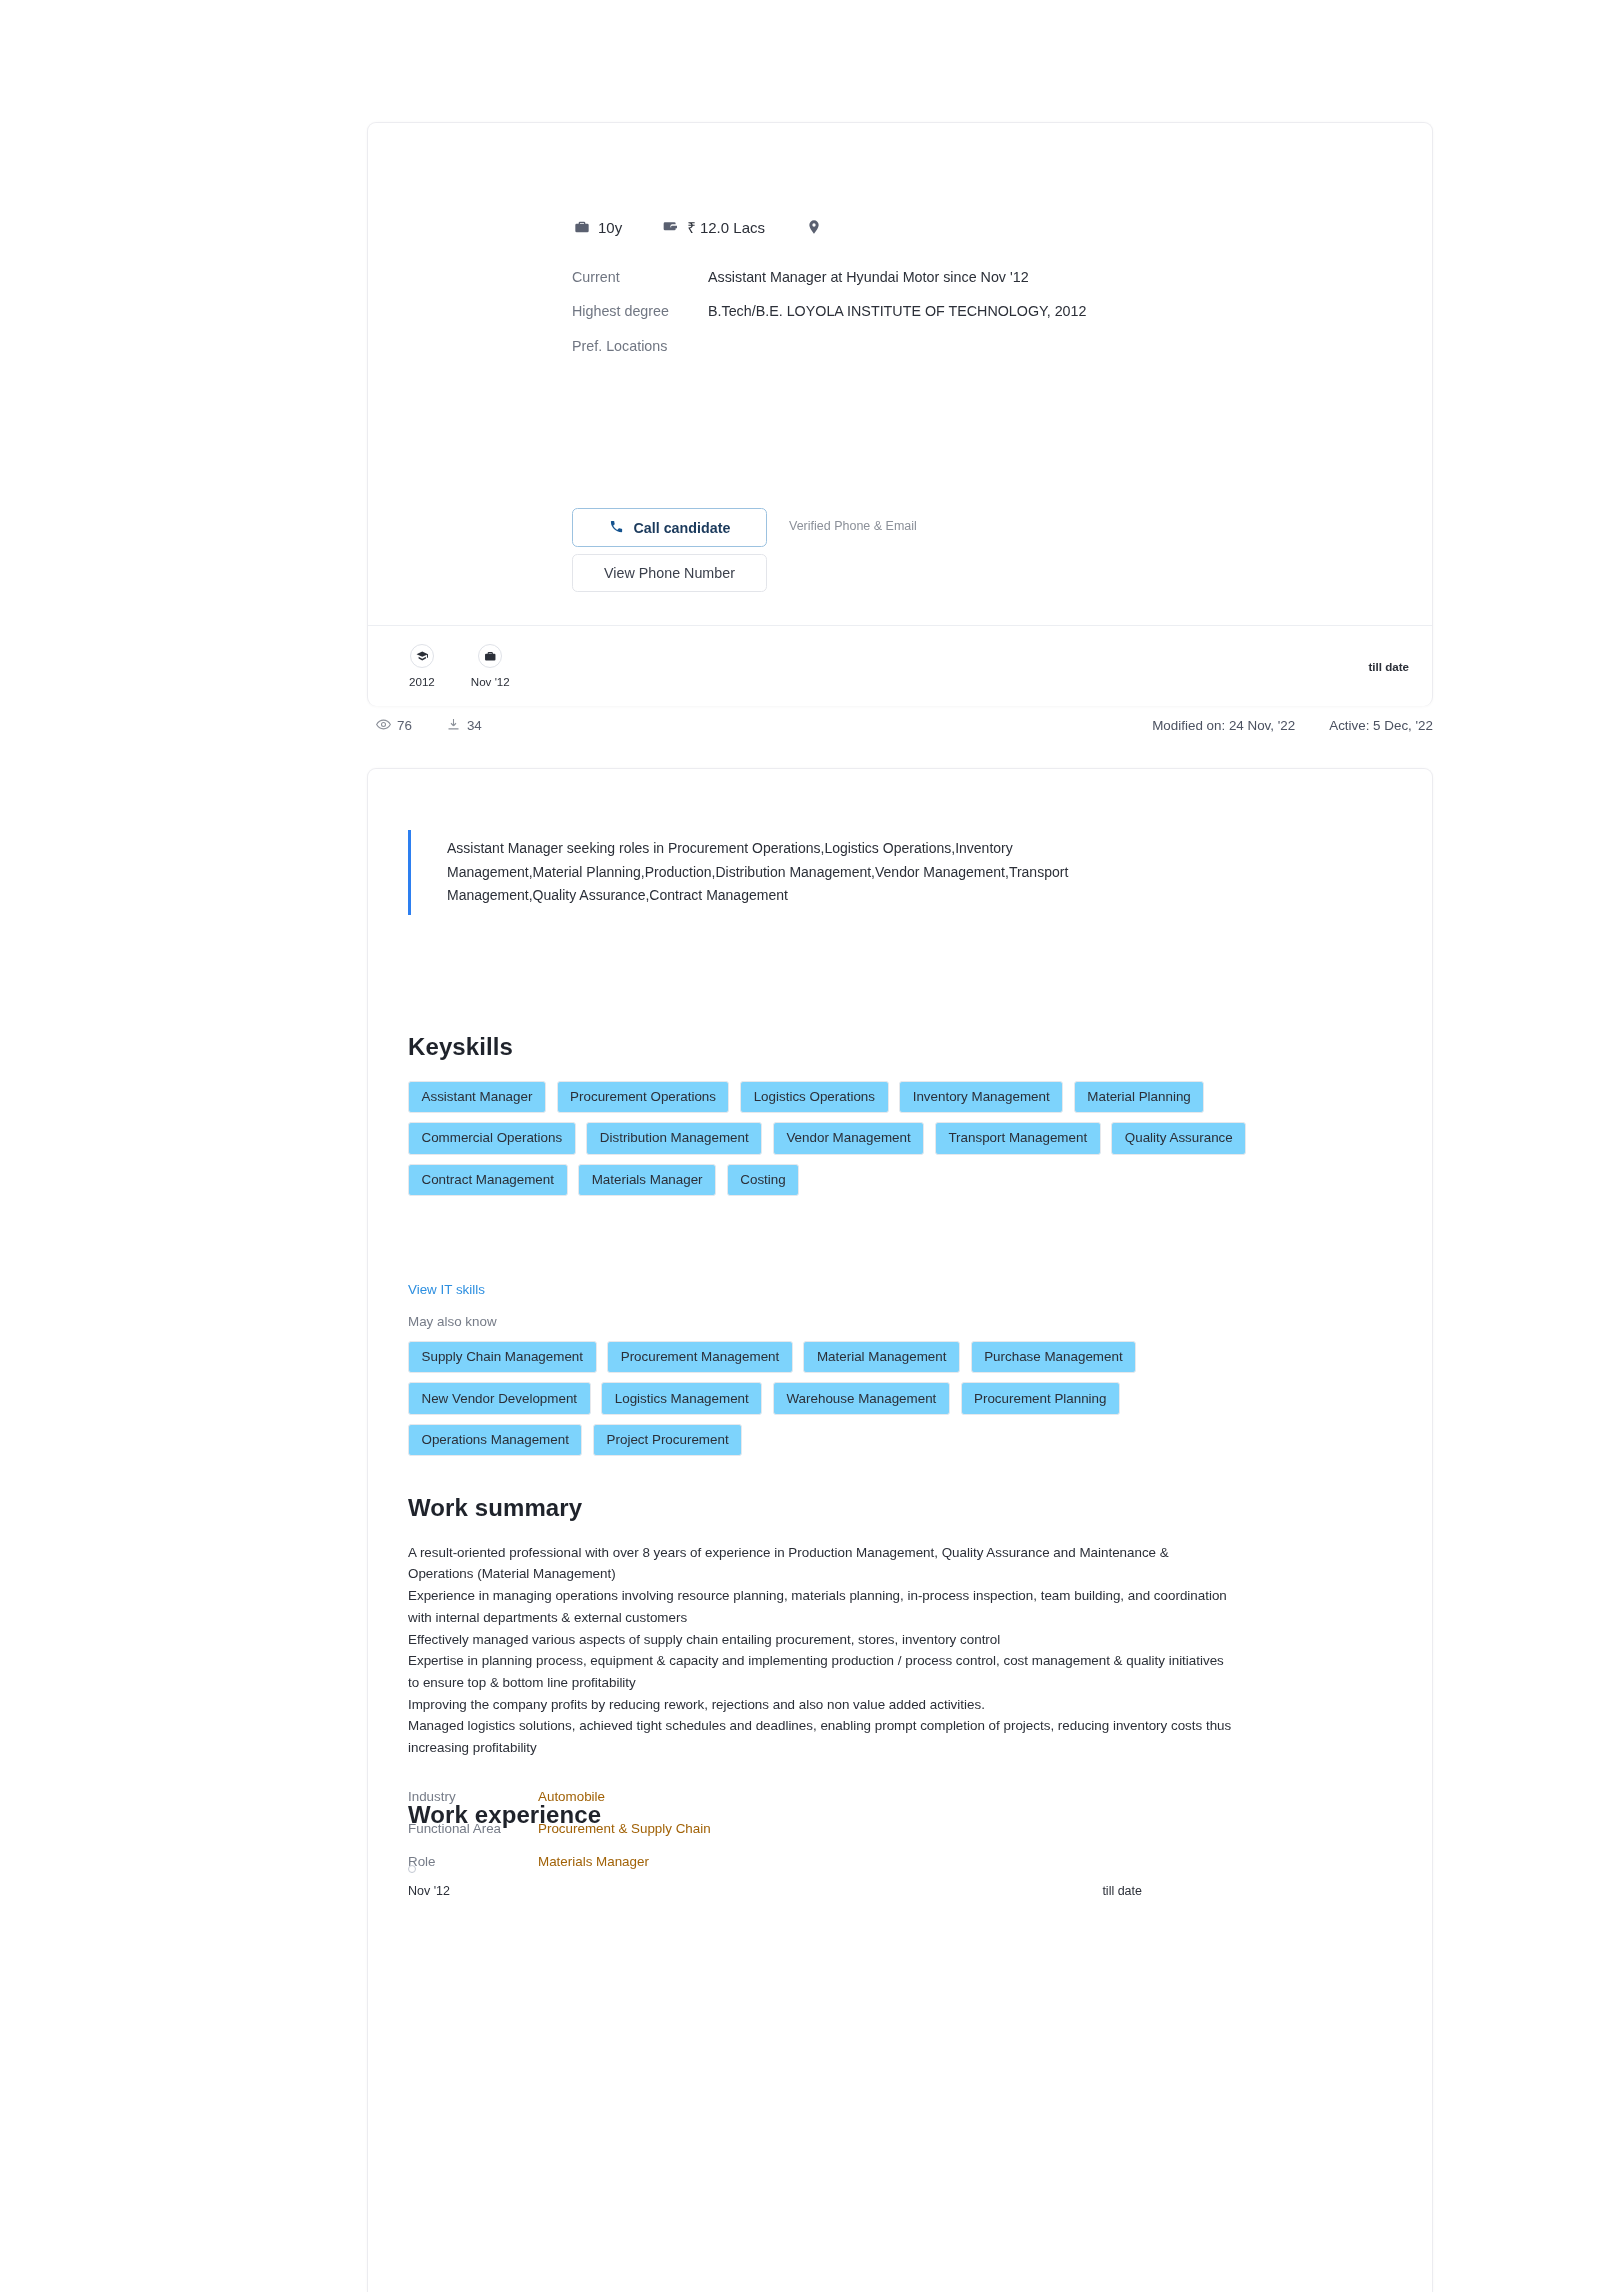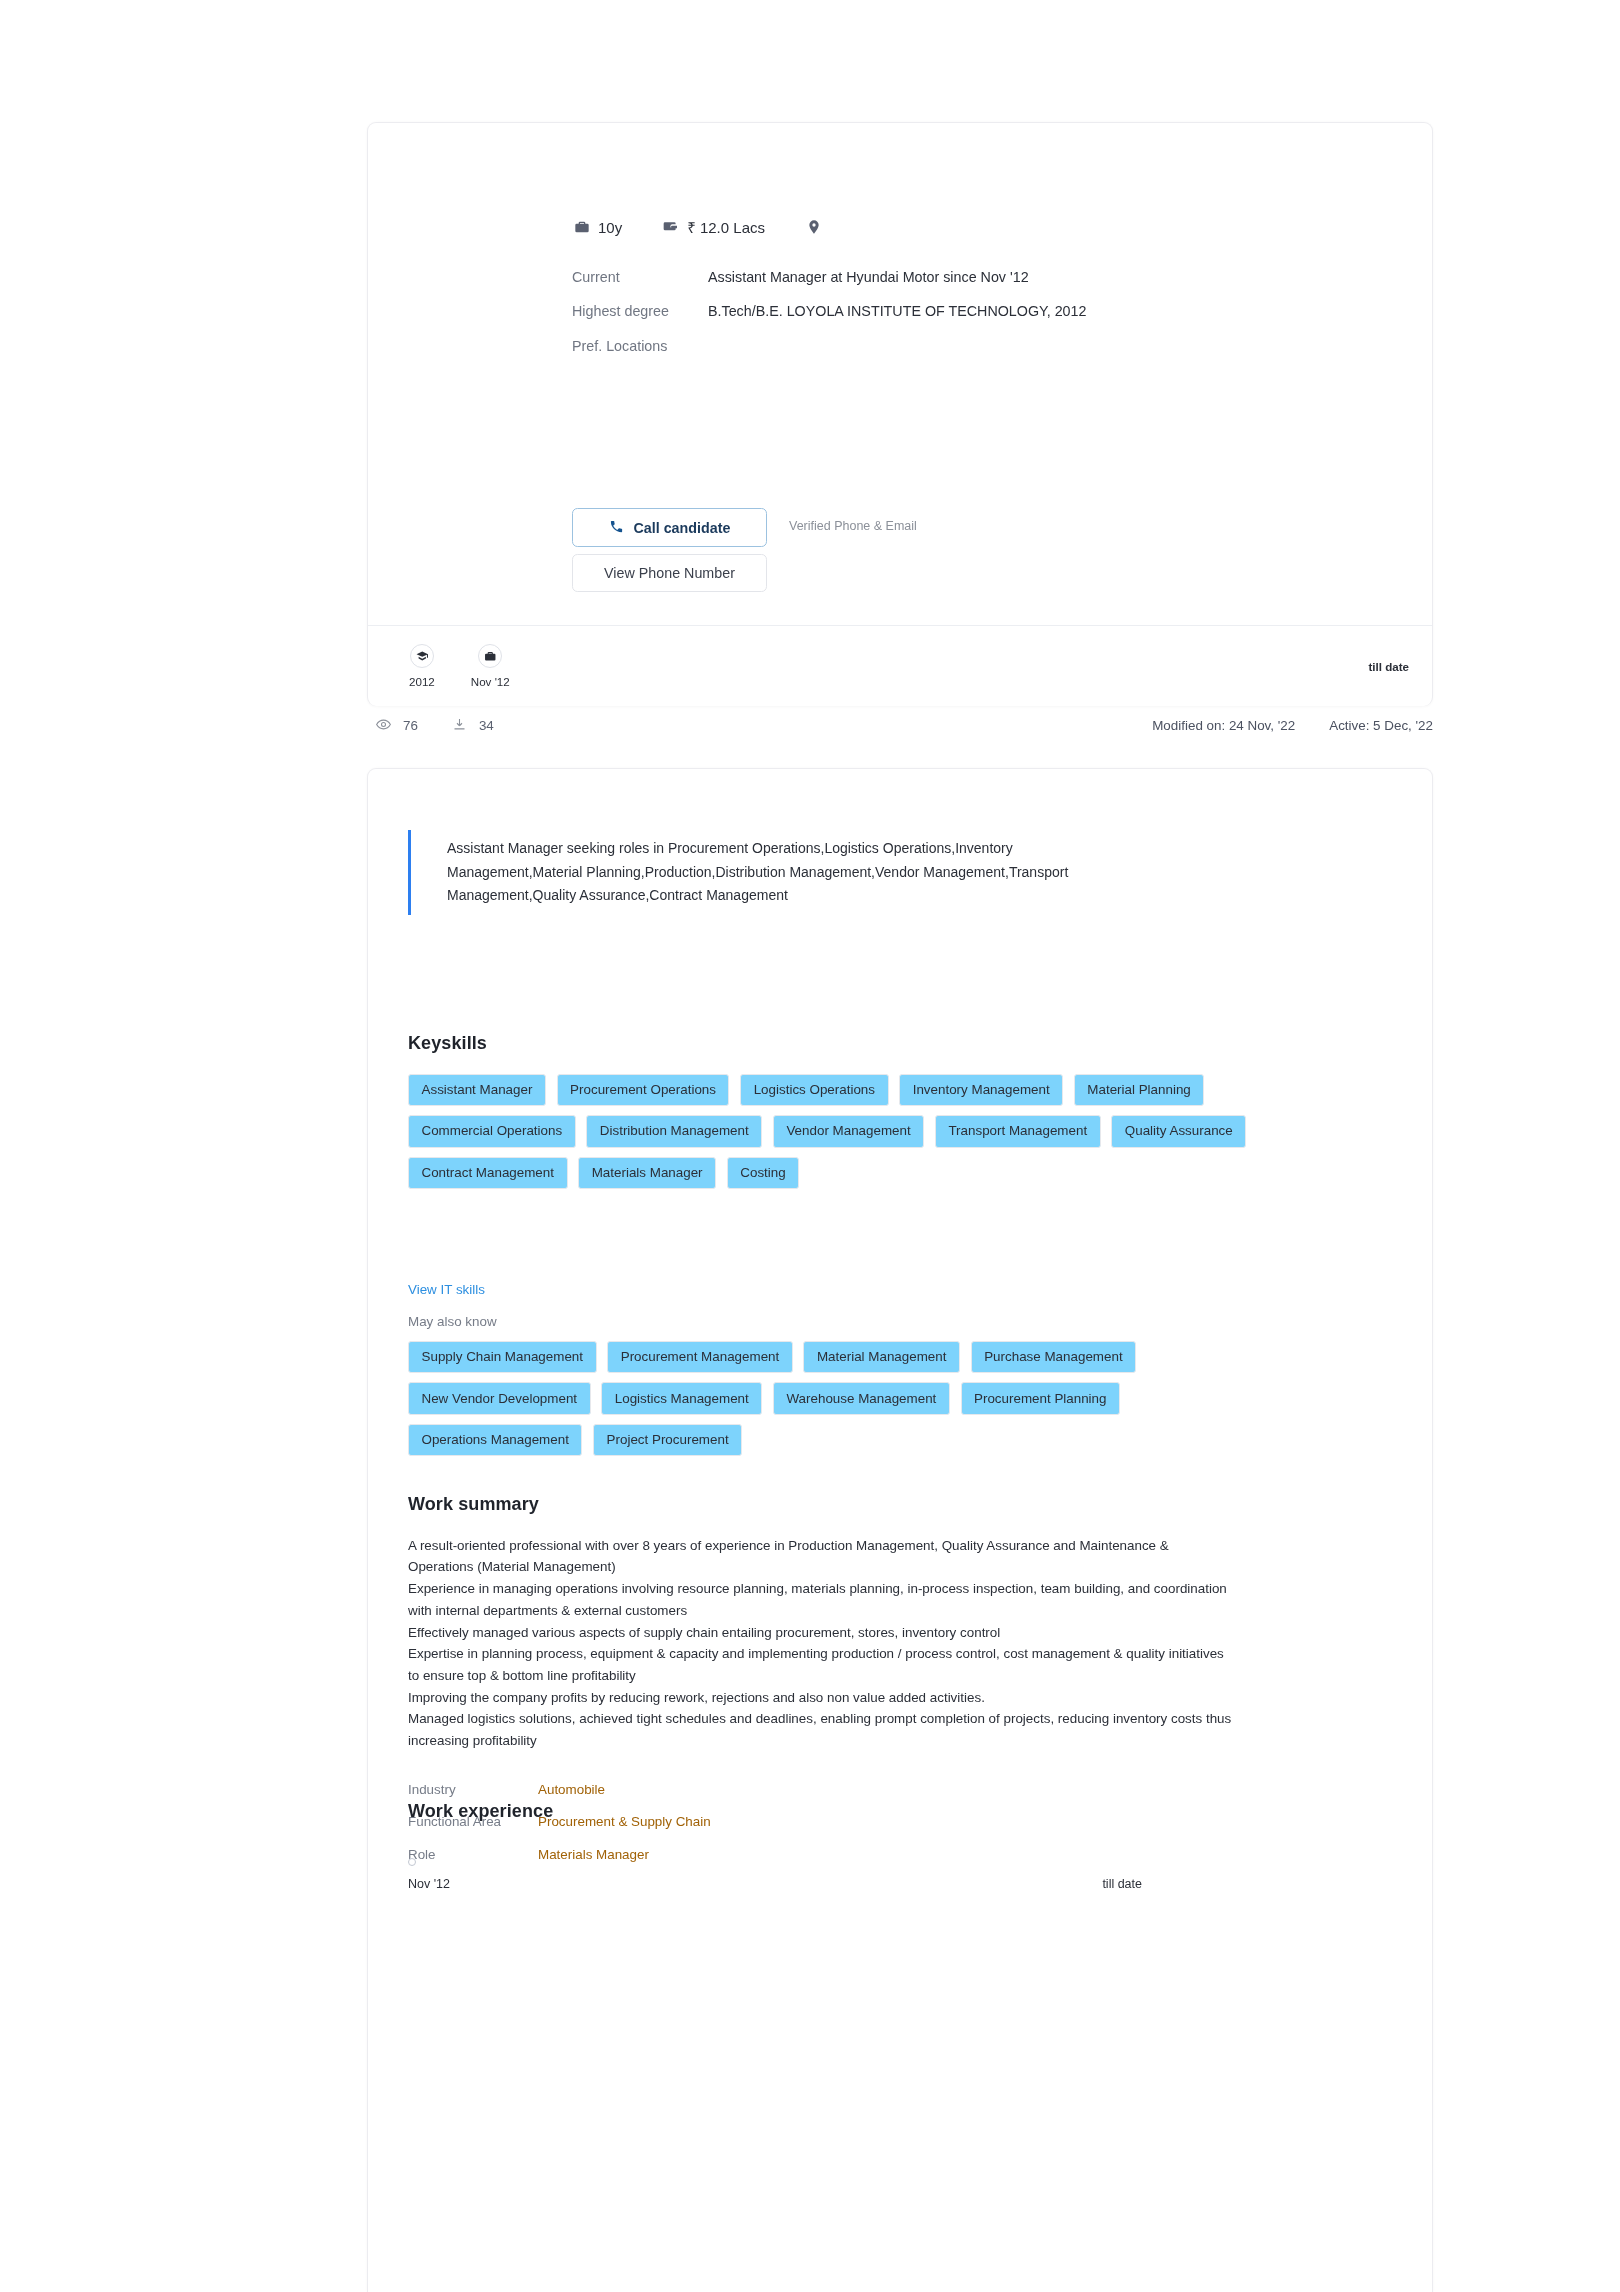--- a/index.html
+++ b/index.html
@@ -79,37 +79,37 @@
     margin-left:auto; margin-right:23px;
     font-size:11.6px; color:#2b2f38; font-weight:600;
   }
 
   
   .stats-row {
     position:absolute; left:376px; top:706px; width:1057px; height:39px;
     display:flex; align-items:center;
     font-size:13.4px; color:#6b7280;
   }
-  .stat { display:flex; align-items:center; gap:12px; margin-right:34px; }
+  .stat { display:flex; align-items:center; gap:6px; margin-right:34px; }
   .stat svg { width:15px; height:15px; fill:none; stroke:#8b9099; stroke-width:1.7; }
   .stat-val { color:#5b6170; font-size:13.4px; }
   .stats-right { margin-left:auto; display:flex; gap:34px; }
   .stats-right span { color:#4b5160; font-size:13.4px; }
 
   
   .quote {
     position:absolute; left:40px; top:61px; width:734px;
     border-left:3.6px solid #2d7ff0;
     padding:7.2px 0 7.2px 36px;
   }
   .quote p { font-size:14px; line-height:1.68; color:#2b2f38; }
 
   
   .section-title {
-    font-size:18px; font-weight:600; color:#1f232b; letter-spacing:0.1px;
+    font-size:24px; font-weight:600; color:#1f232b; letter-spacing:0.1px;
   }
   .chips { display:flex; flex-wrap:wrap; gap:9px 10.7px; }
   .chip {
     border:0.9px solid #e6e8ec; border-radius:3px; background:#7dd3fc;
     padding:7.2px 12.5px; font-size:13.4px; color:#2b2f38; white-space:nowrap;
     line-height:1.2;
   }
   .link-it {
     display:inline-block; font-size:13.4px; color:#2d8fe0; cursor:pointer;
   }

